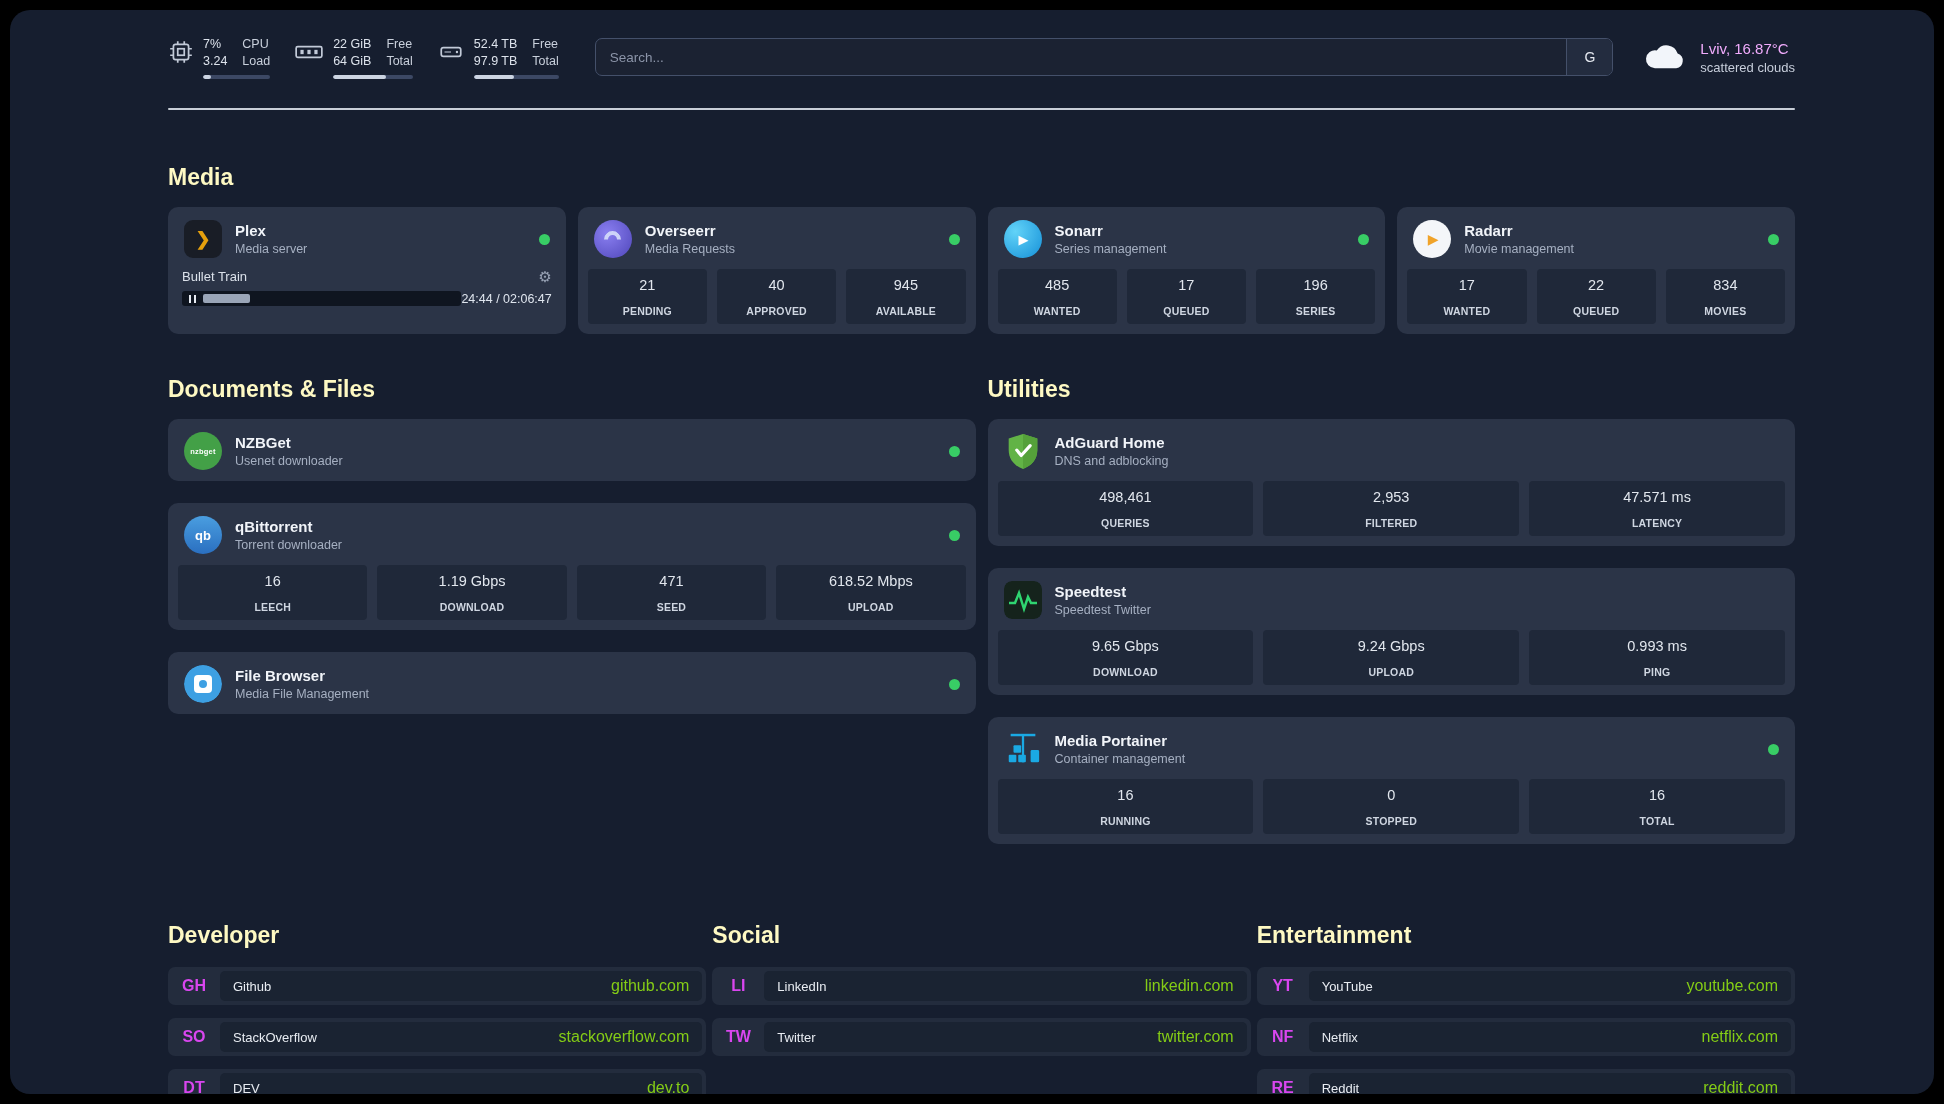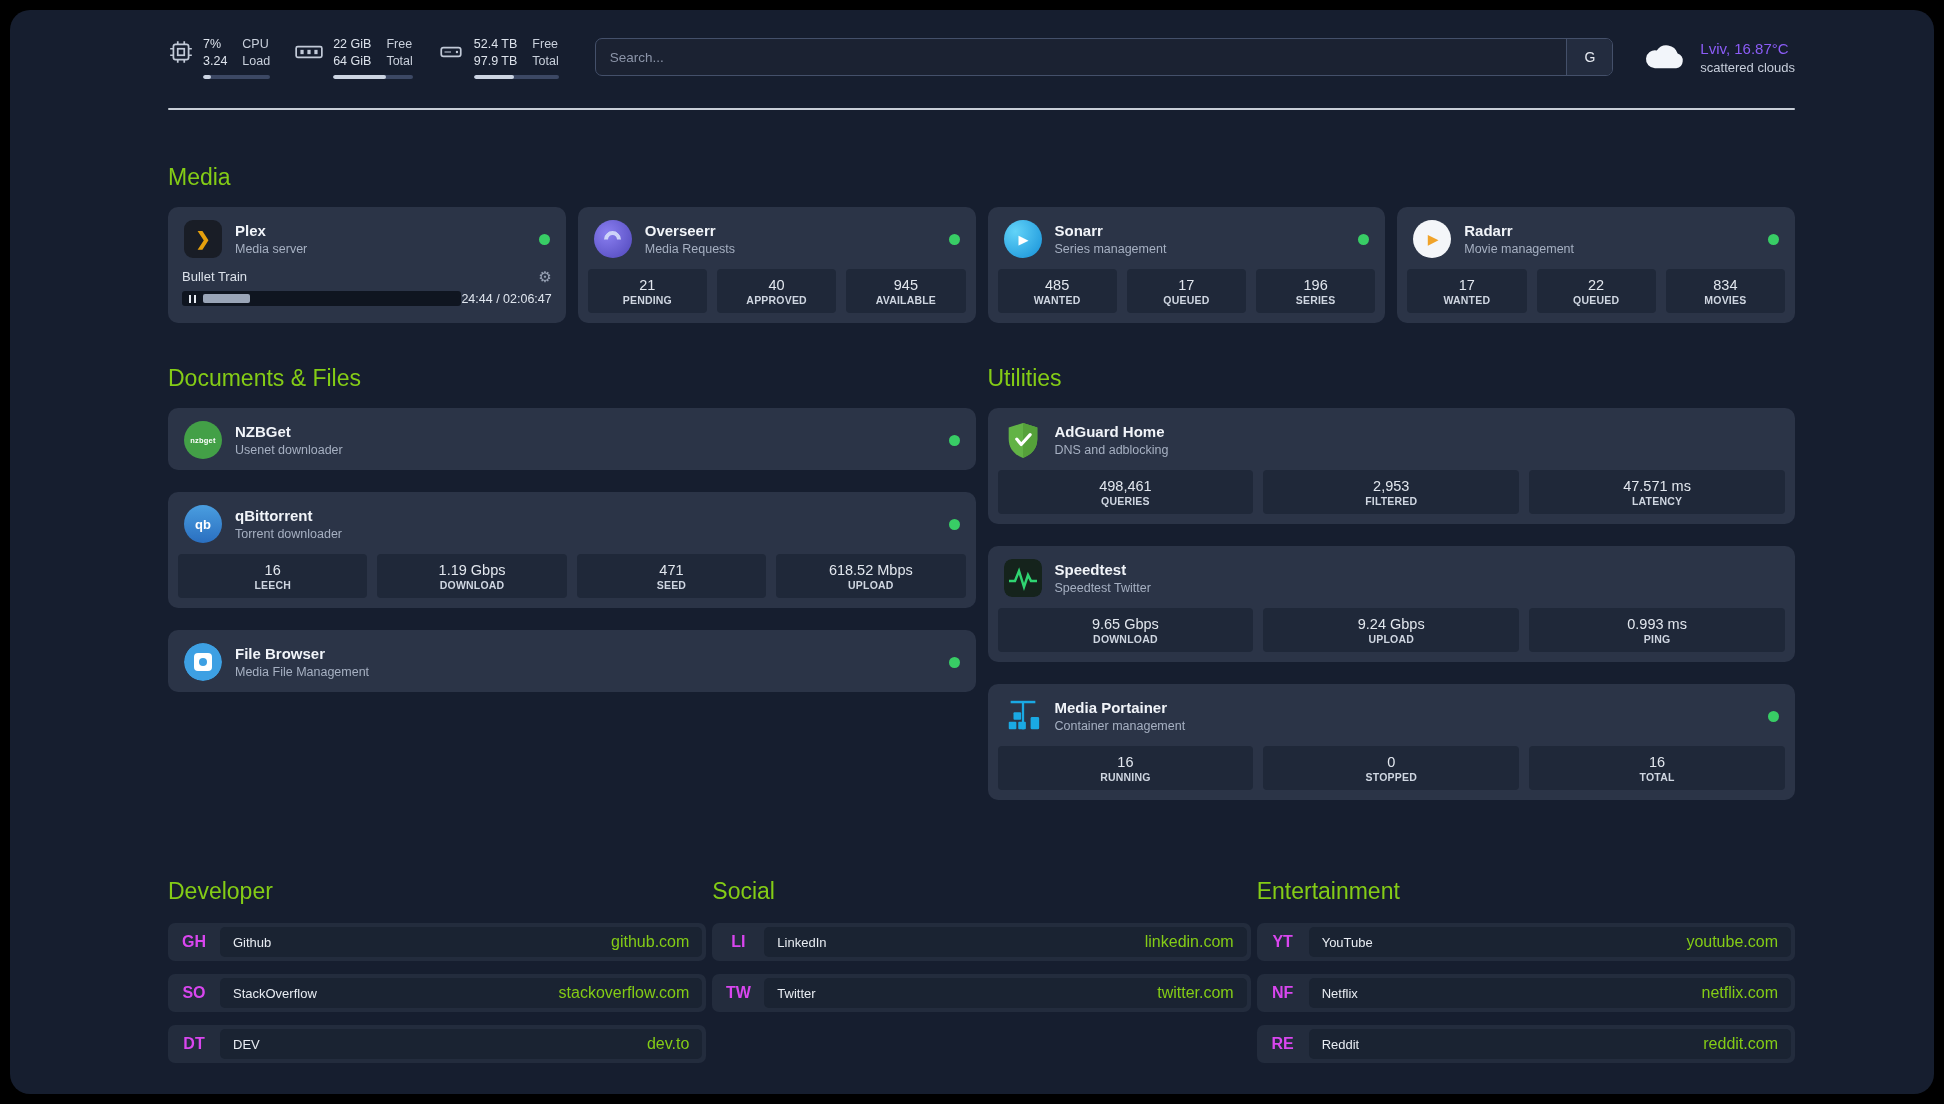--- a/index.html
+++ b/index.html
@@ -21,27 +21,27 @@
 
   .searchbox { flex:1; display:flex; align-items:stretch; height:38px; background:#1b2232;
                border:1px solid #44506a; border-radius:7px; margin:0 28px 0 12px; overflow:hidden; }
   .searchbox input { flex:1; background:transparent; border:none; outline:none;
                color:#dfe5ee; font-size:13.5px; padding:0 14px; font-family:"Liberation Sans", sans-serif; }
   .searchbox input::placeholder { color:#8b94a8; }
   .g-btn { width:46px; border-left:1px solid #44506a; background:#232c3f; color:#e6eaf1;
            font-size:14px; display:flex; align-items:center; justify-content:center; cursor:pointer; }
 
   .weather { display:flex; align-items:center; gap:13px; }
-  .w-loc  { font-size:15px; color:#8b5cf6; }
+  .w-loc  { font-size:15px; color:#f0abfc; }
   .w-cond { font-size:13px; color:#c7cedb; margin-top:3px; }
 
   .rule { height:2px; background:#e8edf5; opacity:.85; border-radius:1px; margin-top:28px; }
 
   
-  .sec-title { font-size:23px; font-weight:400; color:#84cc16; }
+  .sec-title { font-size:23px; font-weight:700; color:#fef9c3; }
   .t-media { margin:54px 0 16px; }
   .t-col   { margin:42px 0 16px; }
   .t-bot   { margin:56px 0 18px; }
 
   .media-grid { display:grid; grid-template-columns:repeat(4,1fr); gap:12px; }
   .cols { display:flex; gap:12px; }
   .col  { flex:1; min-width:0; }
 
   .card { background:#2b3447; border-radius:10px; cursor:pointer; }
   .col .card { margin-bottom:22px; }
@@ -49,21 +49,21 @@
   .app-icon { width:38px; height:38px; flex:none; border-radius:50%;
               display:flex; align-items:center; justify-content:center; overflow:hidden; }
   .app-meta { min-width:0; }
   .app-name { font-size:15px; font-weight:600; color:#f1f4f9; }
   .app-sub  { font-size:12.5px; color:#a6b0c2; margin-top:3px; }
   .dot { width:11px; height:11px; border-radius:50%; background:#38cd65; margin-left:auto; flex:none; }
 
   .stats-row { display:flex; gap:10px; padding:0 10px 10px; }
   .stat { flex:1; background:#1f2839; border-radius:4px; text-align:center; padding:8px 2px 7px; min-width:0; }
   .stat-val { font-size:14.5px; color:#e2e7ee; white-space:nowrap; }
-  .stat-lab { font-size:10.5px; font-weight:700; color:#cfd6e1; margin-top:1px; letter-spacing:.2px; }
+  .stat-lab { font-size:10.5px; font-weight:700; color:#cfd6e1; margin-top:12px; letter-spacing:.2px; }
 
   
   .player { padding:0 14px 13px; }
   .player-head { display:flex; justify-content:space-between; align-items:center; margin-bottom:7px; }
   .player-title { font-size:13px; color:#dbe1ea; }
   .gear { color:#97a1b4; font-size:15px; line-height:1; cursor:pointer; }
   .player-row { display:flex; align-items:center; }
   .player-track { flex:1; height:15px; background:#0f1520; border-radius:3px;
                   display:flex; align-items:center; overflow:hidden; }
   .pause { flex:none; width:7px; height:8px; margin:0 7px;

